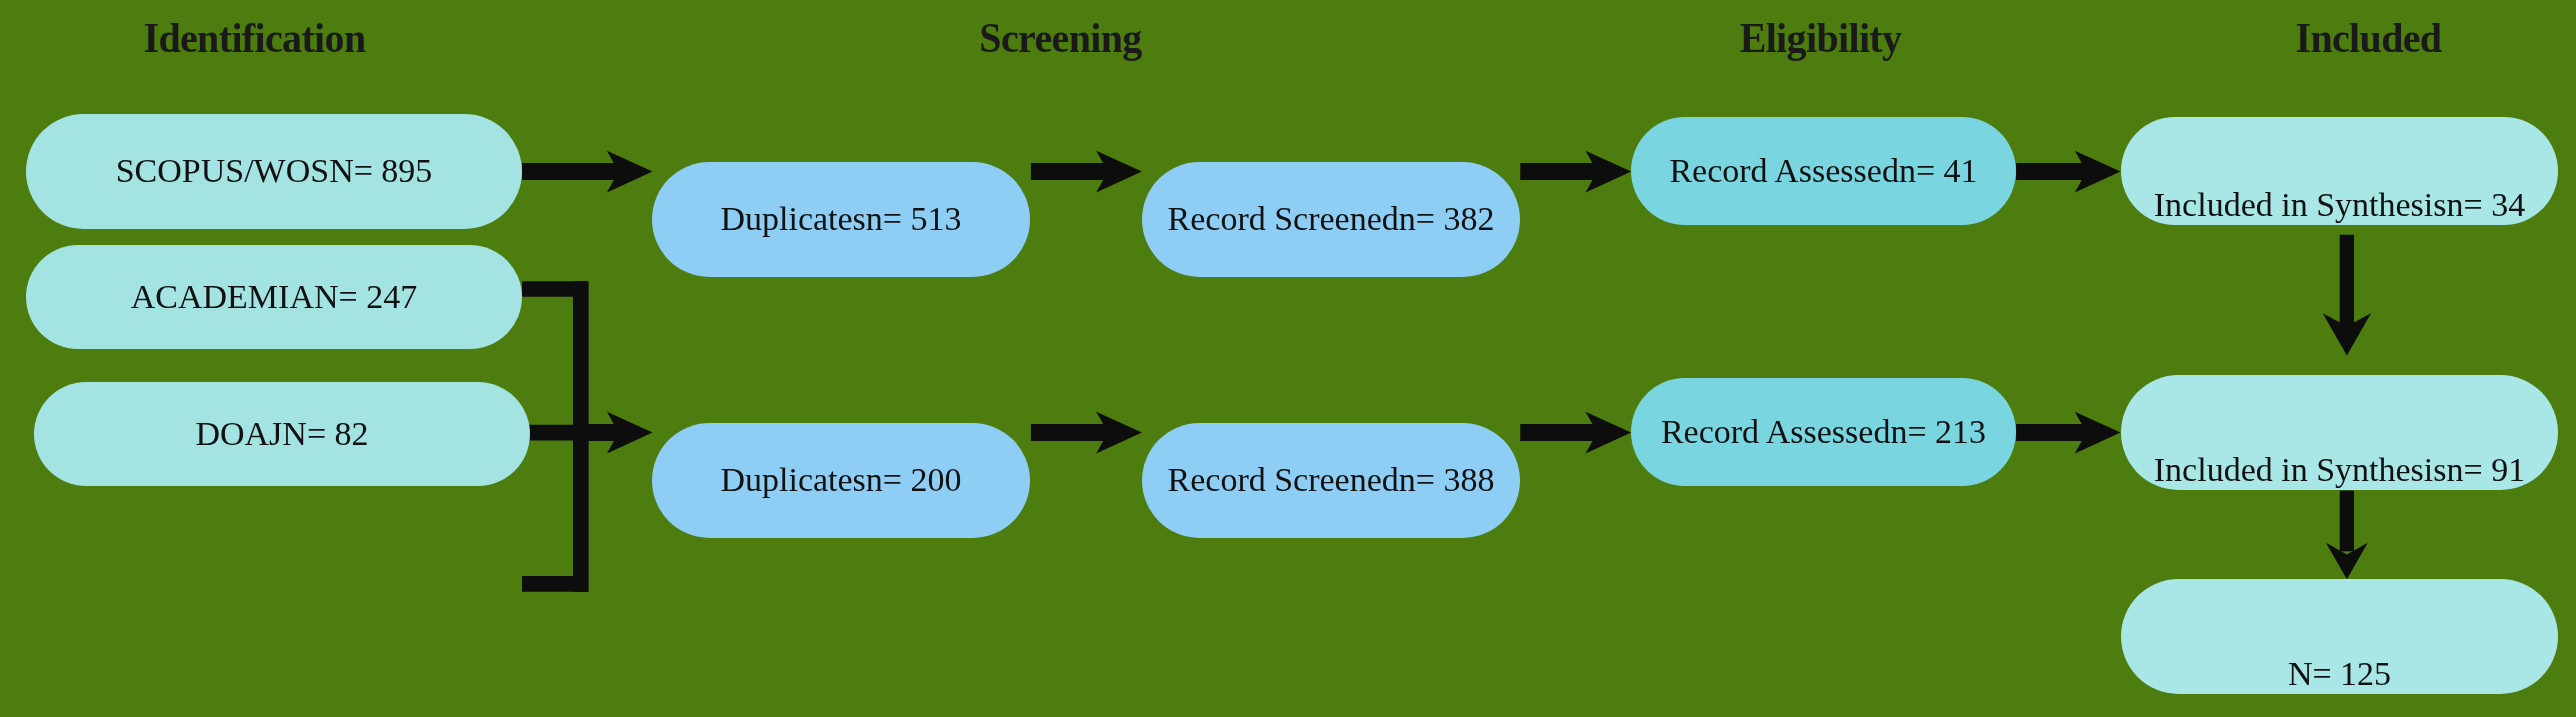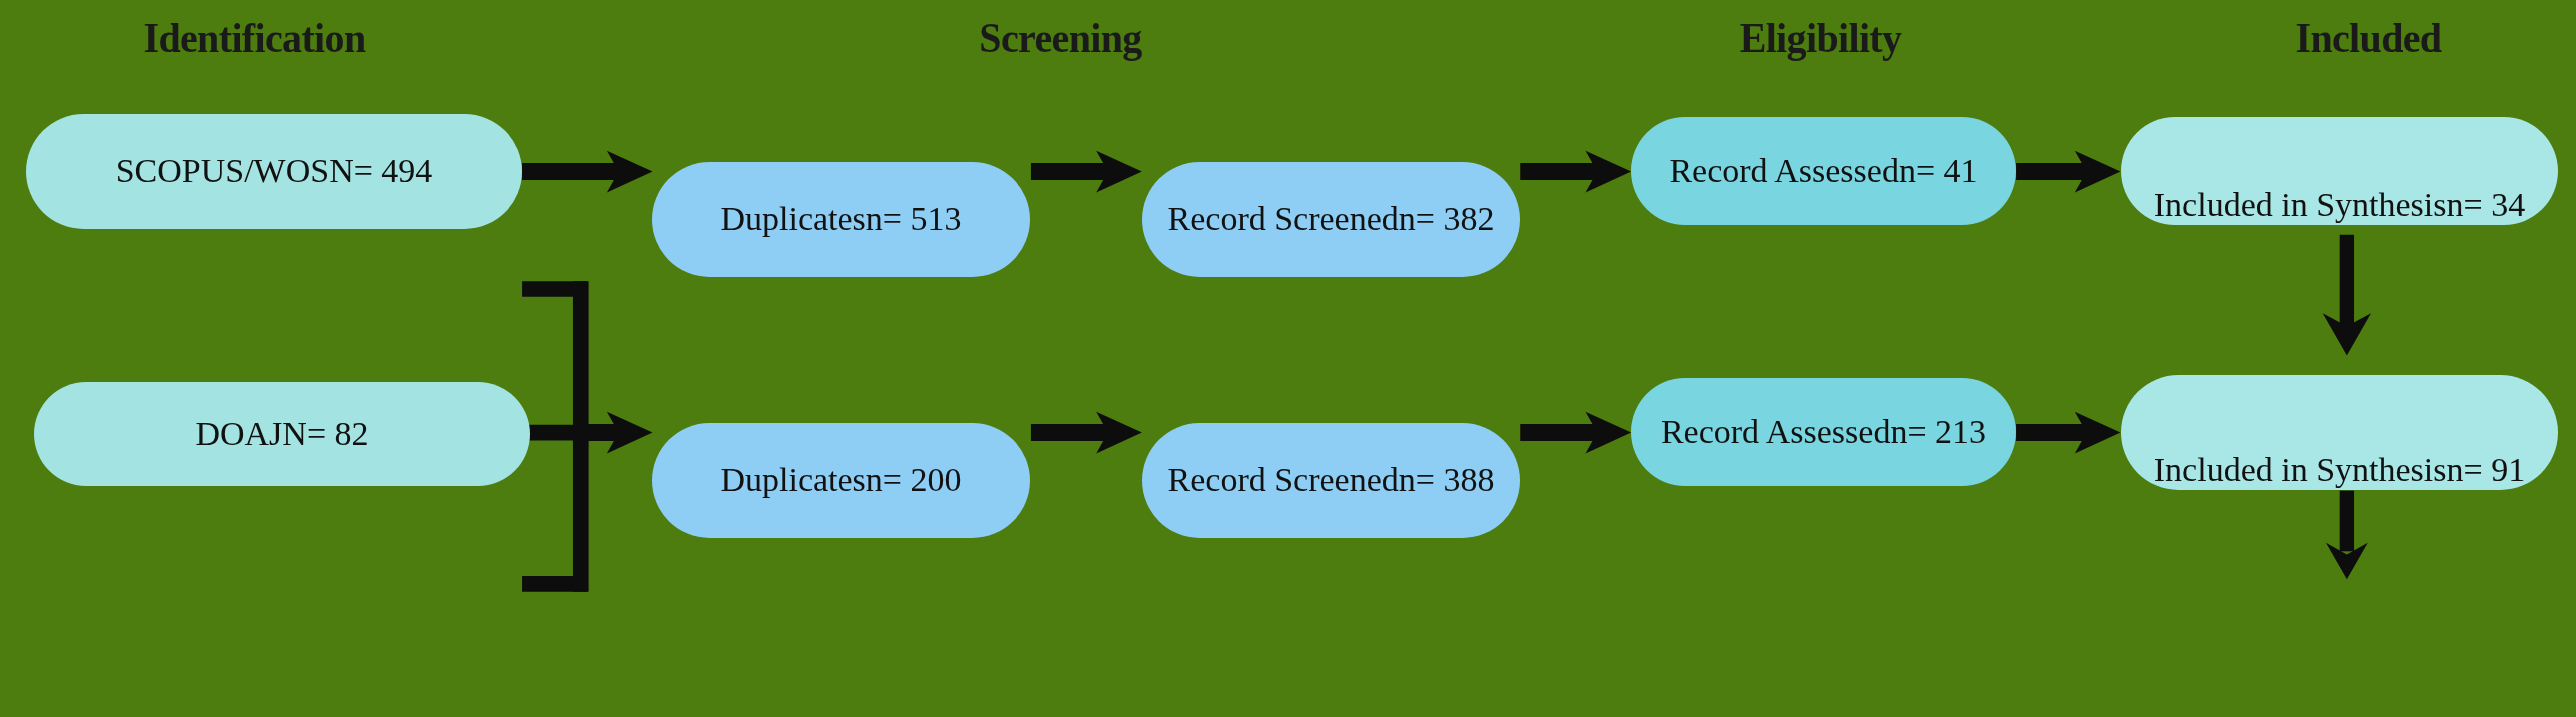--- a/index.html
+++ b/index.html
@@ -134,23 +134,27 @@
     </g>
 
     <g>
       <line x1="3597" y1="752" x2="3597" y2="845" stroke-width="22"></line>
       <polygon points="3565,832 3597,888 3629,832 3597,850"></polygon>
     </g>
   </svg>
 
   <div class="pill tone-ident" style="left:26px; top:114px; width:496px; height:115px;">
     <span class="pill-line">SCOPUS/WOS</span>
-    <span class="pill-line">N= 494</span>
-  </div>
-
+    <span class="pill-line">N= 895</span>
+  </div>
+
+  <div class="pill tone-ident" style="left:26px; top:245px; width:496px; height:104px;">
+    <span class="pill-line">ACADEMIA</span>
+    <span class="pill-line">N= 247</span>
+  </div>
 
   <div class="pill tone-ident" style="left:34px; top:382px; width:496px; height:104px;">
     <span class="pill-line">DOAJ</span>
     <span class="pill-line">N= 82</span>
   </div>
 
 
   <div class="pill tone-screen" style="left:652px; top:114px; width:378px; height:115px;">
     <span class="pill-line">Duplicates</span>
     <span class="pill-line">n= 513</span>
@@ -184,15 +188,18 @@
   <div class="pill tone-incl" style="left:2121px; top:117px; width:437px; height:108px;">
     <span class="pill-line">Included in Synthesis</span>
     <span class="pill-line">n= 34</span>
   </div>
 
   <div class="pill tone-incl" style="left:2121px; top:375px; width:437px; height:115px;">
     <span class="pill-line">Included in Synthesis</span>
     <span class="pill-line">n= 91</span>
   </div>
 
+  <div class="pill tone-incl" style="left:2121px; top:579px; width:437px; height:115px;">
+    <span class="pill-line">N= 125</span>
+  </div>
 
 </div>
 
 
 </body></html>

